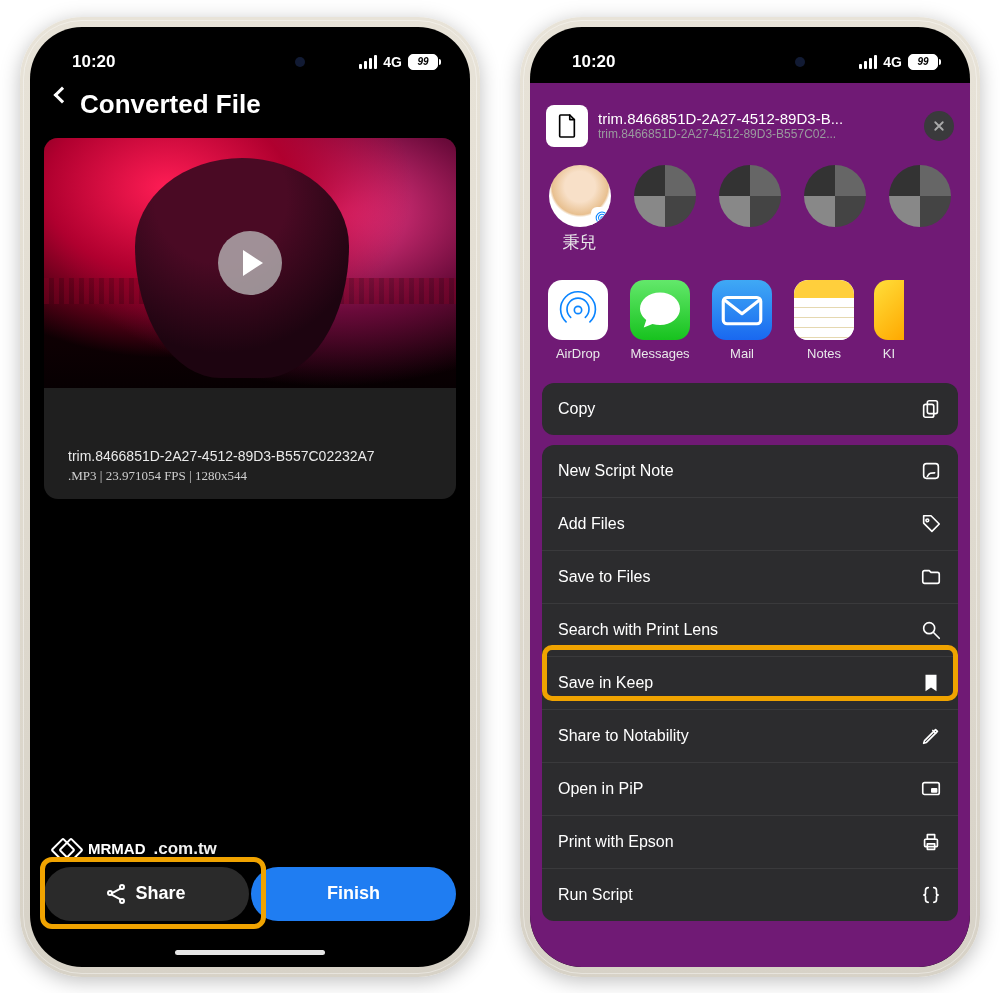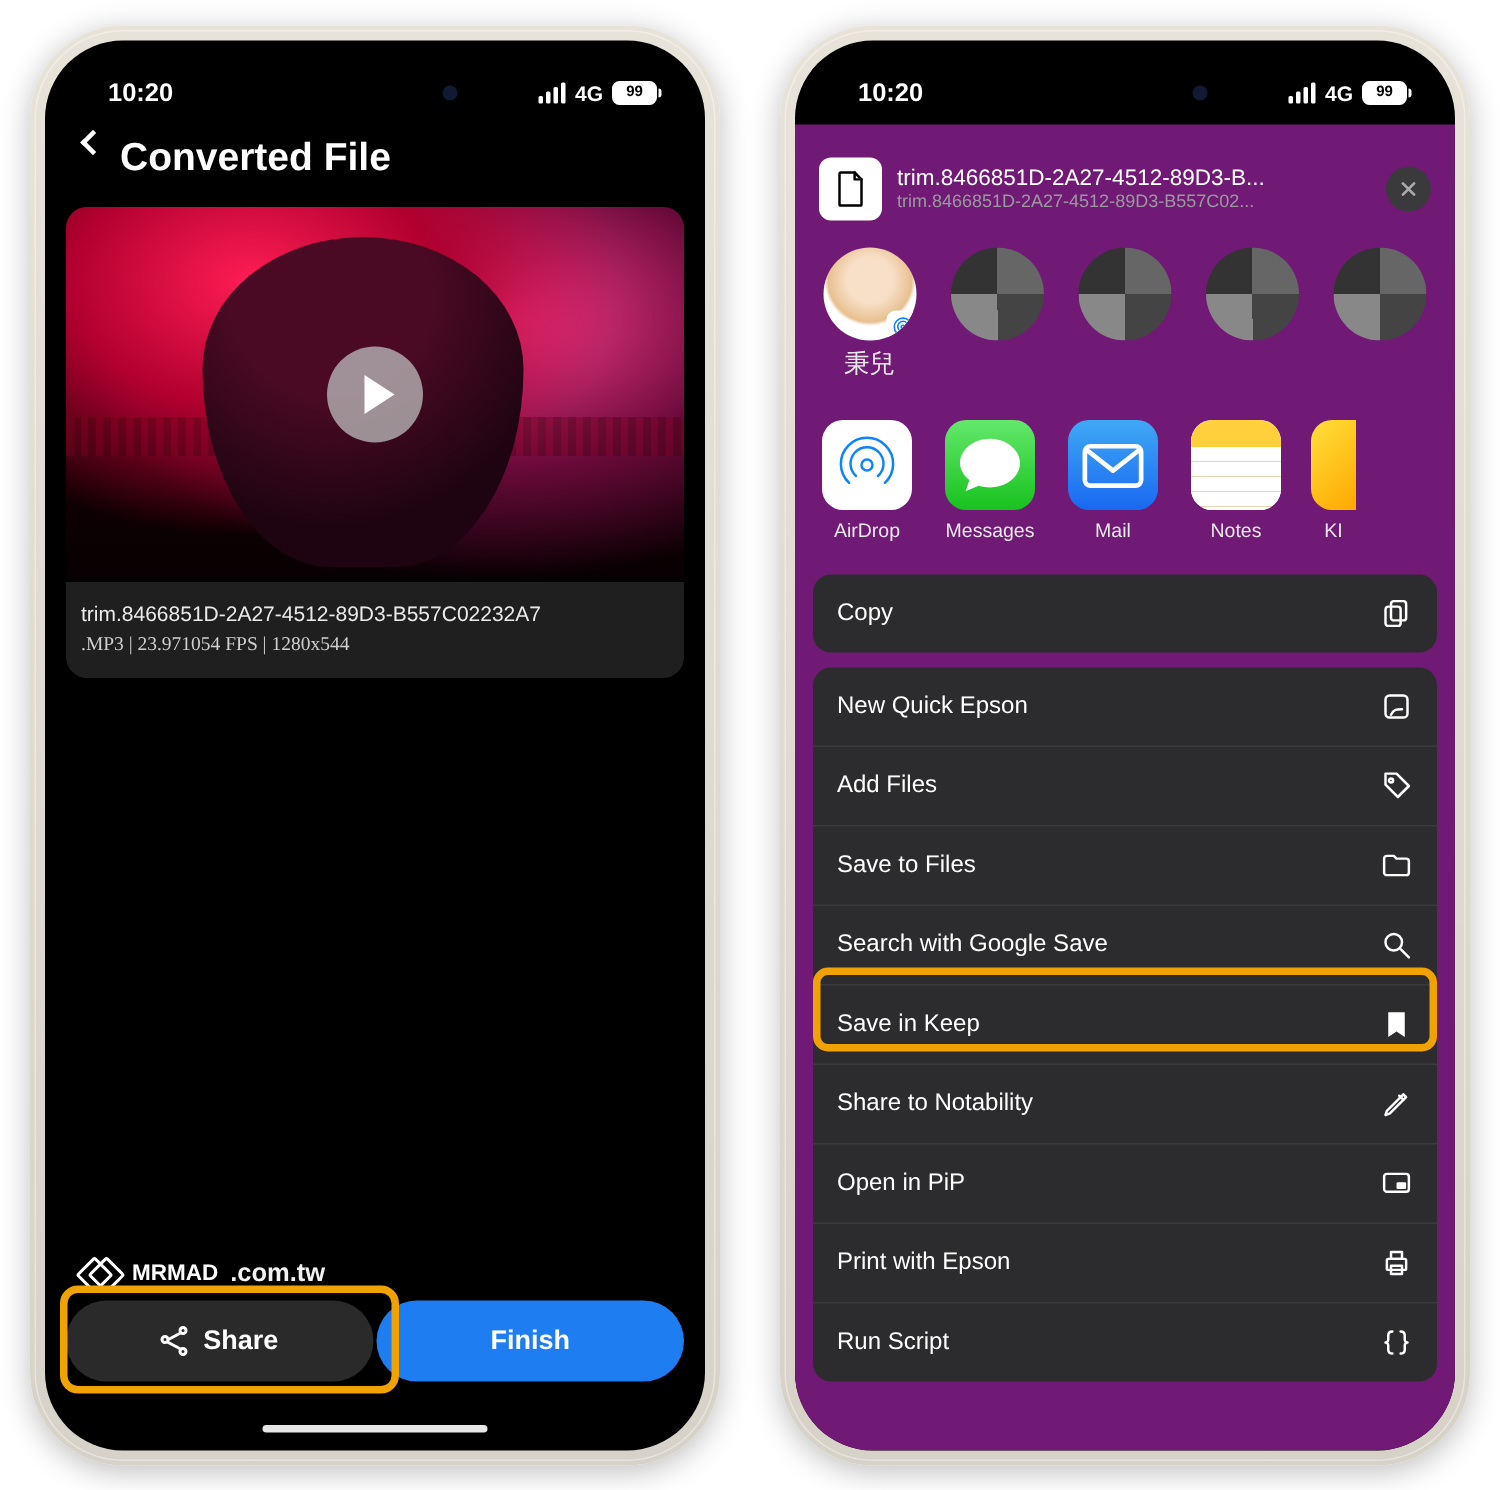--- a/index.html
+++ b/index.html
@@ -51,20 +51,21 @@
   .status .right { display:flex; align-items:center; gap:6px; font-size:14px; }
   .bars { display:flex; align-items:flex-end; gap:2px; }
   .bars span{ width:3px; background:#fff; border-radius:1px;}
   .bars span:nth-child(1){height:5px} .bars span:nth-child(2){height:8px}
   .bars span:nth-child(3){height:11px} .bars span:nth-child(4){height:14px}
   .batt {
     display:inline-flex; align-items:center; justify-content:center;
     width:30px; height:16px; border:1.5px solid #fff; border-radius:5px;
     font-size:10px; font-weight:700; color:#000; background:#fff;
     position:relative;
+    font-style:italic;
   }
   .batt::after{content:"";position:absolute;right:-4px;top:4px;width:2px;height:6px;background:#fff;border-radius:0 2px 2px 0;}
 
   
   .l-header{ display:flex; align-items:flex-start; gap:12px; padding:6px 20px 12px; color:#fff;}
   .l-header .title{ font-size:26px; font-weight:700;}
   .chev{ width:12px;height:12px;border-left:3px solid #fff;border-bottom:3px solid #fff;transform:rotate(45deg); margin-left:6px;}
 
   .card{
     margin: 6px 14px 0; border-radius:14px; background:#1f1f1f; overflow:hidden;
@@ -87,21 +88,21 @@
     opacity:.45;
   }
   .play{
     position:absolute; left:50%; top:50%; transform:translate(-50%,-50%);
     width:64px;height:64px;border-radius:50%;
     background:rgba(190,190,190,.75);
     display:flex;align-items:center;justify-content:center;
   }
   .play::after{content:"";margin-left:6px;border-left:20px solid #fff;border-top:13px solid transparent;border-bottom:13px solid transparent;}
 
-  .cardtext{ padding:12px 10px 14px; color:#eaeaea; font-size:14px; line-height:1.35;}
+  .cardtext{ padding:12px 24px 14px; color:#eaeaea; font-size:14px; line-height:1.35;margin-top:47px;}
   .cardtext .sub{ color:#cfcfcf; font-size:13px; margin-top:2px;font-family:Liberation Serif, serif;}
 
   .bottom-row{
     position:absolute; left:14px; right:14px; bottom:46px;
     display:flex; gap:2px;
   }
   .btn{
     flex:1; height:54px; border-radius:32px;
     display:flex; align-items:center; justify-content:center; gap:10px;
     font-size:18px; font-weight:600;
@@ -376,21 +377,21 @@
               <svg viewBox="0 0 24 24">
                 <rect x="8" y="3" width="11" height="14" rx="2"></rect>
                 <rect x="4" y="7" width="11" height="14" rx="2"></rect>
               </svg>
             </span>
         </div>
       </div>
 
       <div class="list">
         <div class="row">
-          <span>New Quick Epson</span>
+          <span>New Script Note</span>
           <span class="ric">
               <svg viewBox="0 0 24 24">
                 <rect x="4" y="4" width="16" height="16" rx="3"></rect>
                 <path d="M8 18c2-4 4-4 8-4"></path>
               </svg>
             </span>
         </div>
         <div class="row">
           <span>Add Files</span>
           <span class="ric">
@@ -402,21 +403,21 @@
         </div>
         <div class="row">
           <span>Save to Files</span>
           <span class="ric">
               <svg viewBox="0 0 24 24">
                 <path d="M3 7a2 2 0 0 1 2-2h5l2 2h7a2 2 0 0 1 2 2v8a2 2 0 0 1-2 2H5a2 2 0 0 1-2-2V7z"></path>
               </svg>
             </span>
         </div>
         <div class="row">
-          <span>Search with Google Save</span>
+          <span>Search with Print Lens</span>
           <span class="ric">
               <svg viewBox="0 0 24 24">
                 <circle cx="10" cy="10" r="6"></circle>
                 <path d="M15 15l6 6"></path>
               </svg>
             </span>
         </div>
         <div class="row">
           <span>Save in Keep</span>
           <span class="ric">

